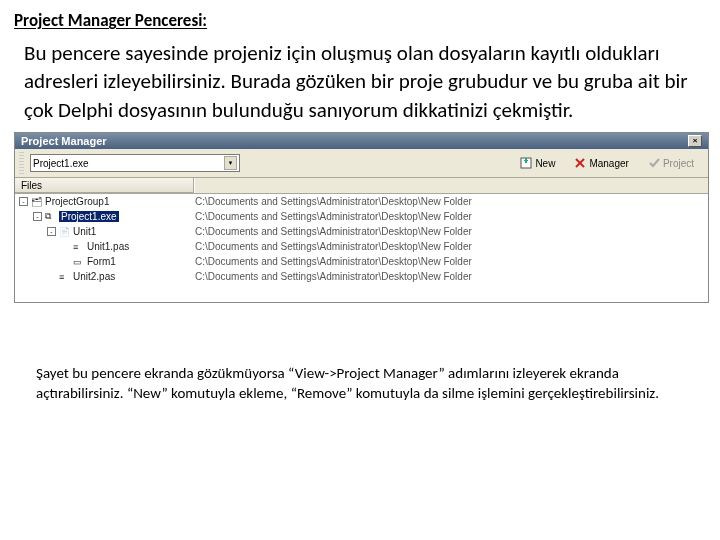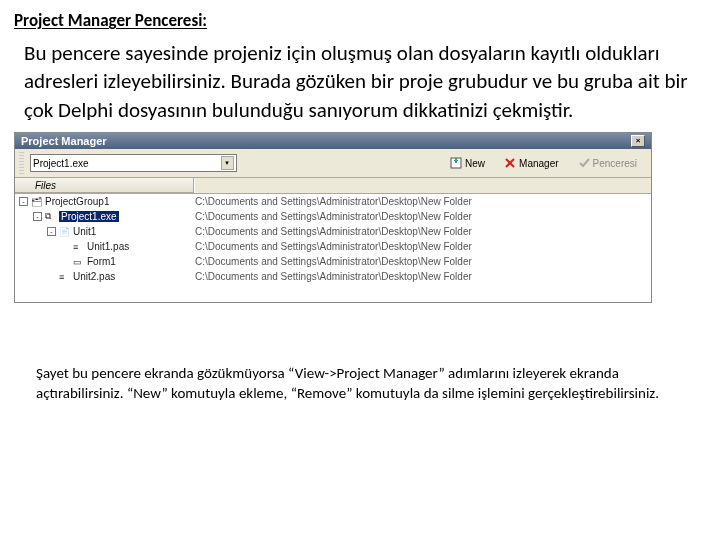--- a/index.html
+++ b/index.html
@@ -19,21 +19,21 @@
     margin: 0 0 8px 0;
     text-decoration: underline;
     text-underline-offset: 2px;
   }
   .para {
     font-size: 21px;
     line-height: 1.35;
     margin: 0 0 8px 10px;
   }
   .window {
-    width: 638px;
+    width: 695px;
     margin-top: 4px;
     border: 1px solid #888;
     background: #ece9d8;
     font-family: Tahoma, Arial, sans-serif;
     font-size: 11px;
   }
   .titlebar {
     background: linear-gradient(#7b8ea4,#4a617f);
     color: #fff;
     font-weight: 700;
@@ -87,25 +87,24 @@
   }
   .tool-btn .ico { width:16px; height:14px; display:flex;align-items:center;justify-content:center; }
   .tool-btn.disabled { color:#8a8a8a; }
   .header-row {
     display:flex;
     background: #ece9d8;
     border-bottom:1px solid #aca899;
     font-size:10px;
   }
   .header-row .col {
-    padding: 2px 20px;
+    padding: 2px 6px;
     border-right:1px solid #fff;
     box-shadow: inset -1px -1px 0 #aca899;
     background:linear-gradient(#f6f4ec,#e3e0d0);
-    font-style:italic;
   }
   .col-files { width: 180px; }
   .col-path { flex:1; }
   .grid {
     background:#fff;
     height: 108px;
     overflow:hidden;
     position:relative;
   }
   .row {
@@ -176,21 +175,21 @@
           </svg>
       </span>
       <span>Manager</span>
     </div>
     <div class="tool-btn disabled">
       <span class="ico">
         <svg width="14" height="12">
             <polyline points="2,6 5,9 11,2" fill="none" stroke="#aaa" stroke-width="2"></polyline>
           </svg>
       </span>
-      <span>Penceresi</span>
+      <span>Project</span>
     </div>
   </div>
 
   <div class="header-row">
     <div class="col col-files">Files</div>
   </div>
 
   <div class="grid" id="grid">
       <div class="row">
         <div class="tree-cell">

